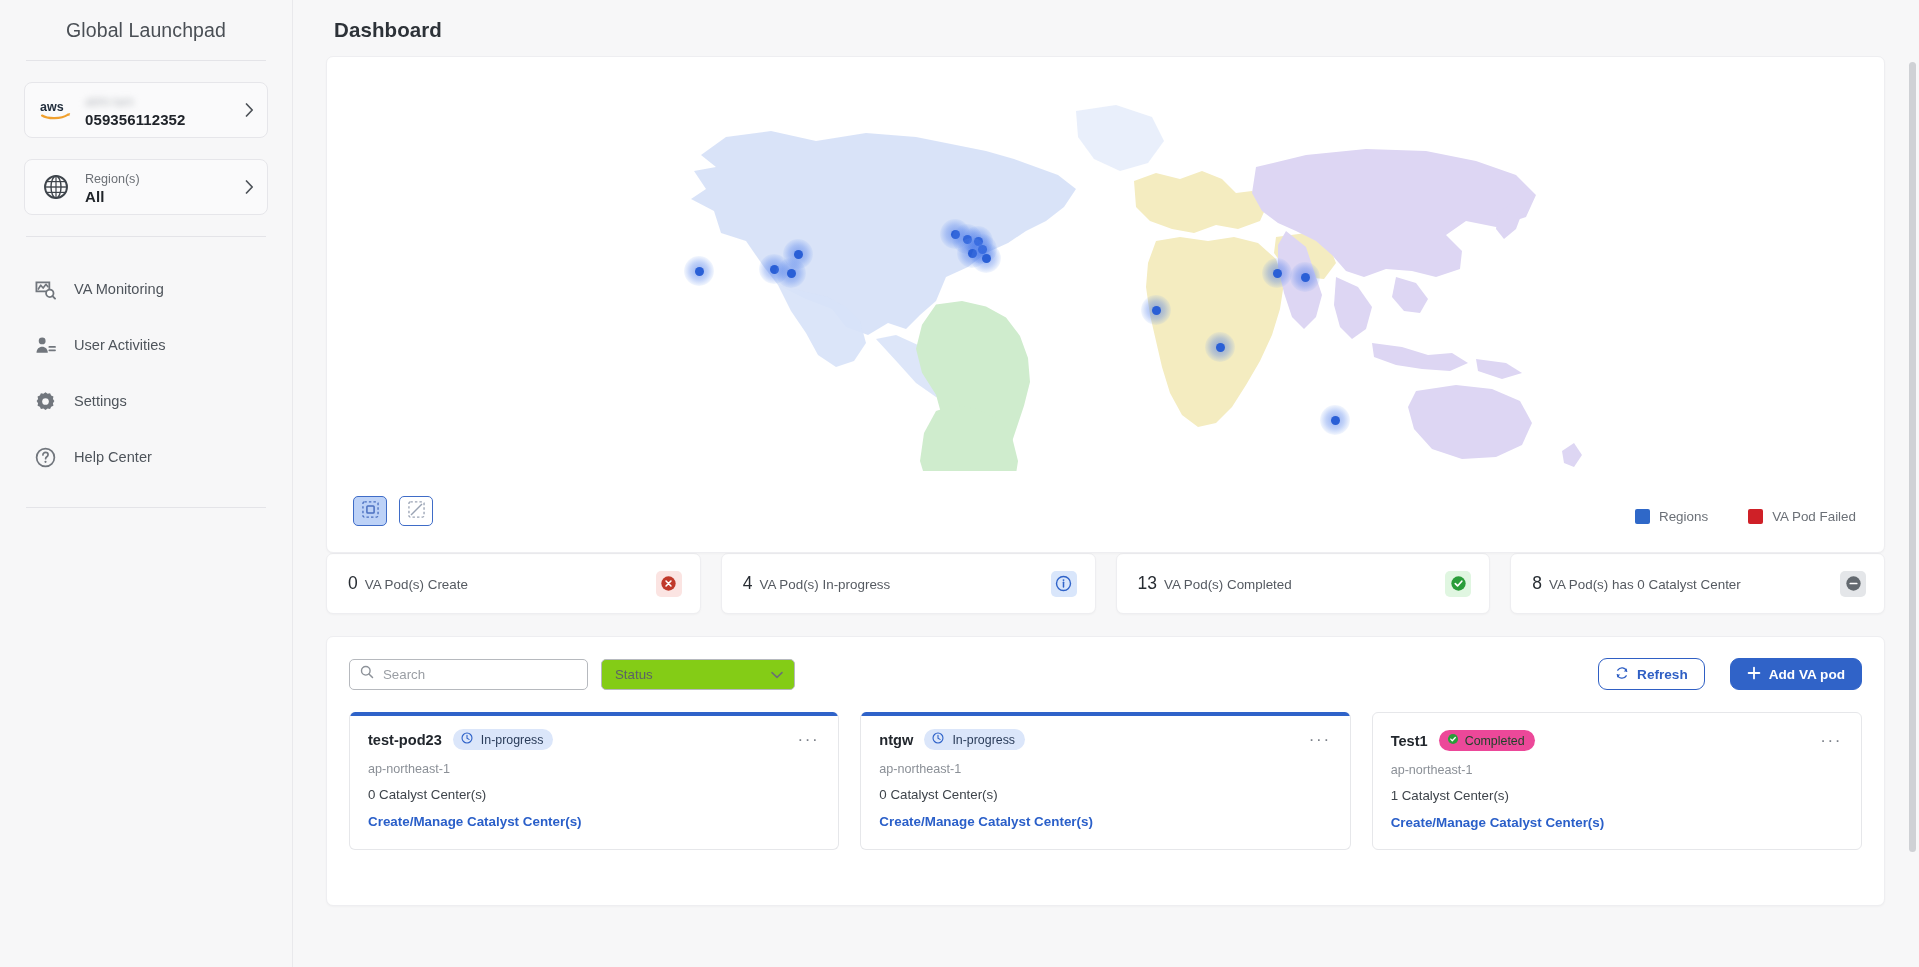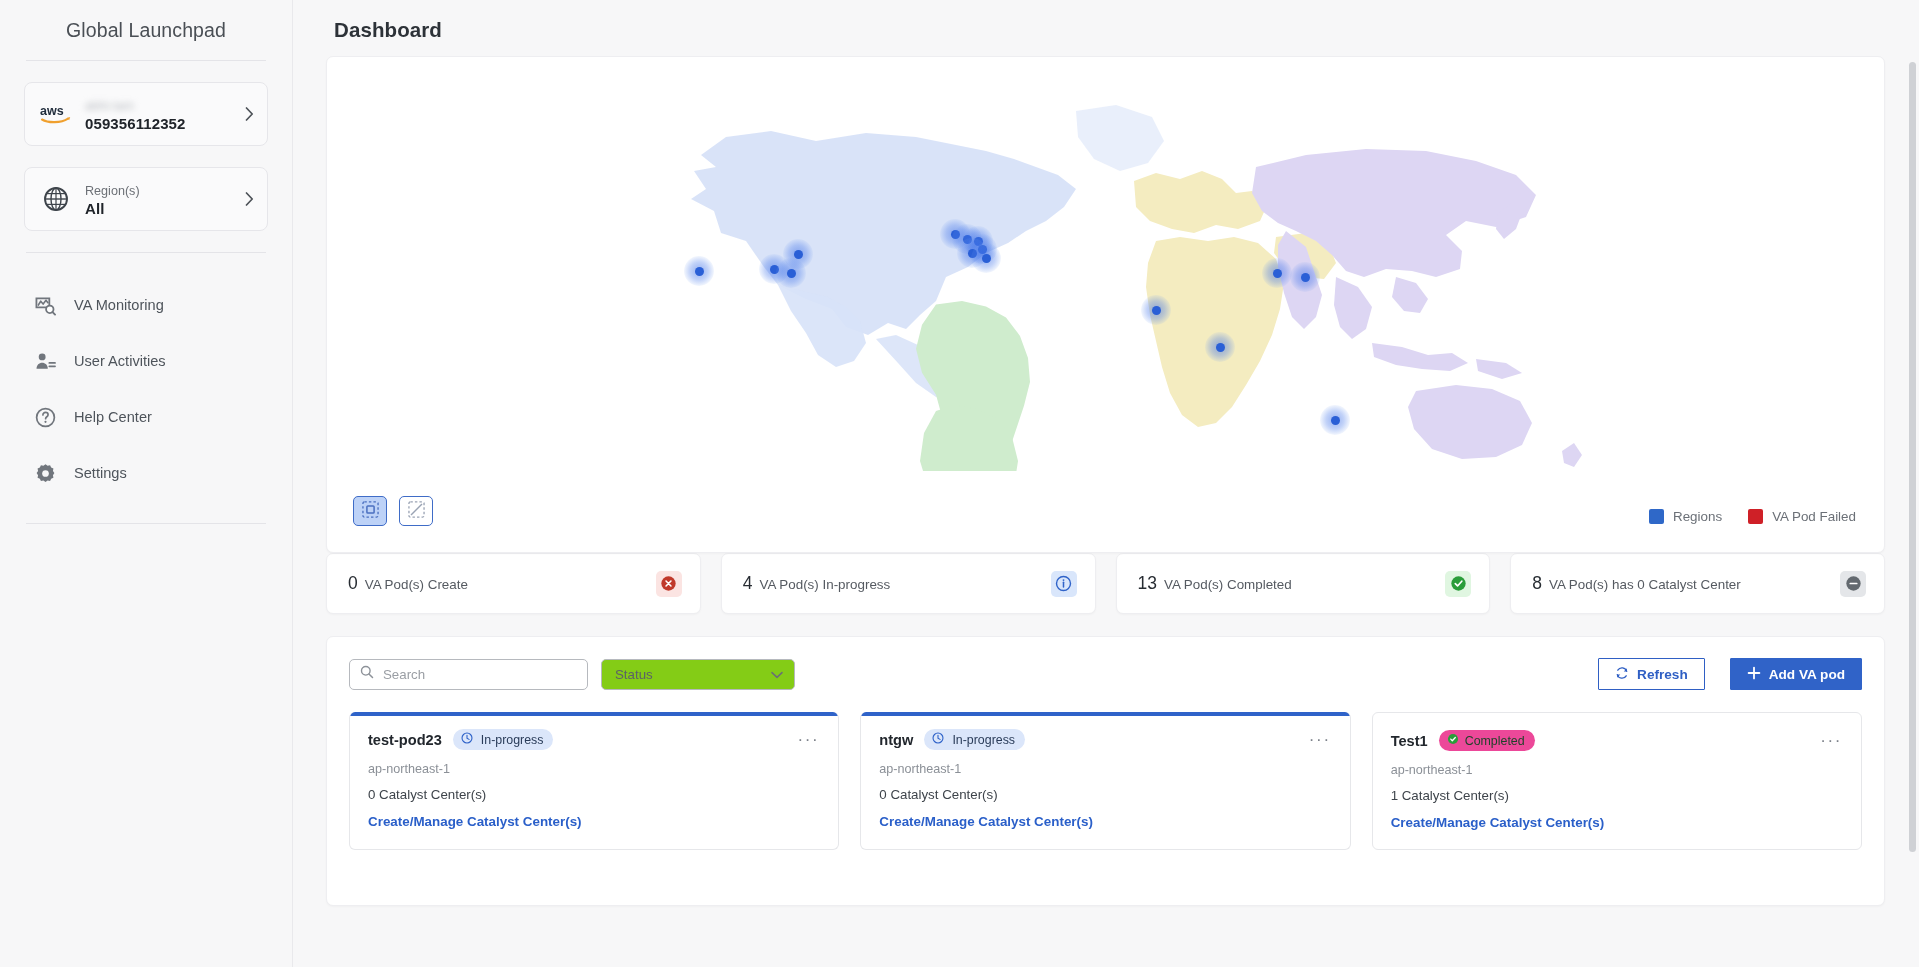--- a/index.html
+++ b/index.html
@@ -21,21 +21,21 @@
     display: flex; flex-direction: column;
   }
   .brand {
     height: 60px; display: flex; align-items: center; justify-content: center;
     font-size: 19.5px; color: #4a4f55; letter-spacing: .1px; font-weight: 400;
   }
   .hr { height: 1px; background: #e4e4e8; margin: 0 2px; }
 
   .selector {
     margin-top: 21px;
-    height: 64px;
+    height: 56px;
     border: 1px solid #e6e6ea;
     border-radius: 8px;
     background: #fafafb;
     display: flex; align-items: center;
     padding: 0 13px 0 14px;
     gap: 12px;
     cursor: pointer;
     position: relative;
   }
   .selector + .selector { margin-top: 21px; }
@@ -97,21 +97,21 @@
   .map-tools { position: absolute; left: 26px; bottom: 26px; display: flex; gap: 12px; }
   .tool-btn {
     width: 34px; height: 30px; border-radius: 5px;
     border: 1.4px solid #3f6cc7; background: #fff;
     display: flex; align-items: center; justify-content: center; cursor: pointer;
   }
   .tool-btn.active { background: #bdd2f7; }
 
   .map-legend {
     position: absolute; right: 28px; bottom: 28px;
-    display: flex; align-items: center; gap: 26px;
+    display: flex; align-items: center; gap: 40px;
     font-size: 13.4px; color: #6b7077;
   }
   .lg { display: flex; align-items: center; gap: 9px; }
   .lg-sw { width: 15px; height: 15px; border-radius: 2px; }
 
   .section-title {
     font-size: 16.6px; font-weight: 700; color: #2d3238;
     margin: 27px 0 13px 21px;
   }
 
@@ -147,21 +147,21 @@
     font-family: "Liberation Sans", sans-serif; flex: 1; background: transparent;
   }
   .search-box input::placeholder { color: #9a9ea4; }
   .status-select {
     width: 194px; height: 31px; border: 1px solid #b6b9be; border-radius: 5px;
     display: flex; align-items: center; justify-content: space-between;
     padding: 0 11px 0 13px; font-size: 13.3px; color: #5c6168; cursor: pointer; background: #84cc16;
   }
   .spacer { flex: 1; }
   .btn {
-    height: 32px; border-radius: 1px; display: flex; align-items: center;
+    height: 32px; border-radius: 9px; display: flex; align-items: center;
     gap: 8px; padding: 0 16px; font-size: 13.6px; font-weight: 700; cursor: pointer;
   }
   .btn-ghost { border: 1.3px solid #2f5fc4; color: #2f5fc4; background: #fff; }
   .btn-primary { border: 1.3px solid #3063c8; color: #fff; background: #3063c8; margin-left: 12px; }
 
   .cards { display: flex; gap: 21px; margin-top: 22px; }
   .pod-card {
     flex: 1; border: 1px solid #e6e7ea; border-radius: 6px;
     background: #fff; overflow: hidden; position: relative;
     padding: 17px 19px 19px 18px;
@@ -261,36 +261,36 @@
             <line x1="15" y1="12.5" x2="21" y2="12.5" stroke="#71767d" stroke-width="1.8" stroke-linecap="round"></line>
             <line x1="15" y1="16" x2="21" y2="16" stroke="#71767d" stroke-width="1.8" stroke-linecap="round"></line>
           </svg>
         </span>
         <span class="nav-label">User Activities</span>
       </div>
 
       <div class="navitem">
         <span class="nav-ico">
           <svg width="21" height="21" viewBox="0 0 22 22">
+            <path d="M11 1.3 l2.2 1.5 2.6 -.5 1.1 2.4 2.4 1.1 -.5 2.6 1.5 2.2 -1.5 2.2 .5 2.6 -2.4 1.1 -1.1 2.4 -2.6 -.5 -2.2 1.5 -2.2 -1.5 -2.6 .5 -1.1 -2.4 -2.4 -1.1 .5 -2.6 -1.5 -2.2 1.5 -2.2 -.5 -2.6 2.4 -1.1 1.1 -2.4 2.6 .5 z" fill="#71767d"></path>
+            <circle cx="11" cy="11" r="3.5" fill="#f7f7f8"></circle>
+          </svg>
+        </span>
+        <span class="nav-label">Settings</span>
+      </div>
+
+      <div class="navitem">
+        <span class="nav-ico">
+          <svg width="21" height="21" viewBox="0 0 22 22">
             <circle cx="11" cy="11" r="9.3" fill="none" stroke="#71767d" stroke-width="1.8"></circle>
             <path d="M8.3 8.3 c0 -1.6 1.2 -2.6 2.7 -2.6 c1.5 0 2.7 1 2.7 2.4 c0 2.1 -2.6 2.1 -2.6 4.1" fill="none" stroke="#71767d" stroke-width="1.75" stroke-linecap="round"></path>
             <circle cx="11" cy="15.5" r="1.15" fill="#71767d"></circle>
           </svg>
         </span>
         <span class="nav-label">Help Center</span>
-      </div>
-
-      <div class="navitem">
-        <span class="nav-ico">
-          <svg width="21" height="21" viewBox="0 0 22 22">
-            <path d="M11 1.3 l2.2 1.5 2.6 -.5 1.1 2.4 2.4 1.1 -.5 2.6 1.5 2.2 -1.5 2.2 .5 2.6 -2.4 1.1 -1.1 2.4 -2.6 -.5 -2.2 1.5 -2.2 -1.5 -2.6 .5 -1.1 -2.4 -2.4 -1.1 .5 -2.6 -1.5 -2.2 1.5 -2.2 -.5 -2.6 2.4 -1.1 1.1 -2.4 2.6 .5 z" fill="#71767d"></path>
-            <circle cx="11" cy="11" r="3.5" fill="#f7f7f8"></circle>
-          </svg>
-        </span>
-        <span class="nav-label">Settings</span>
       </div>
 
     </nav>
     <div class="hr sb-bottom-hr"></div>
   </aside>
 
   <main class="main">
 
     <h1 class="page-title">Dashboard</h1>
 

